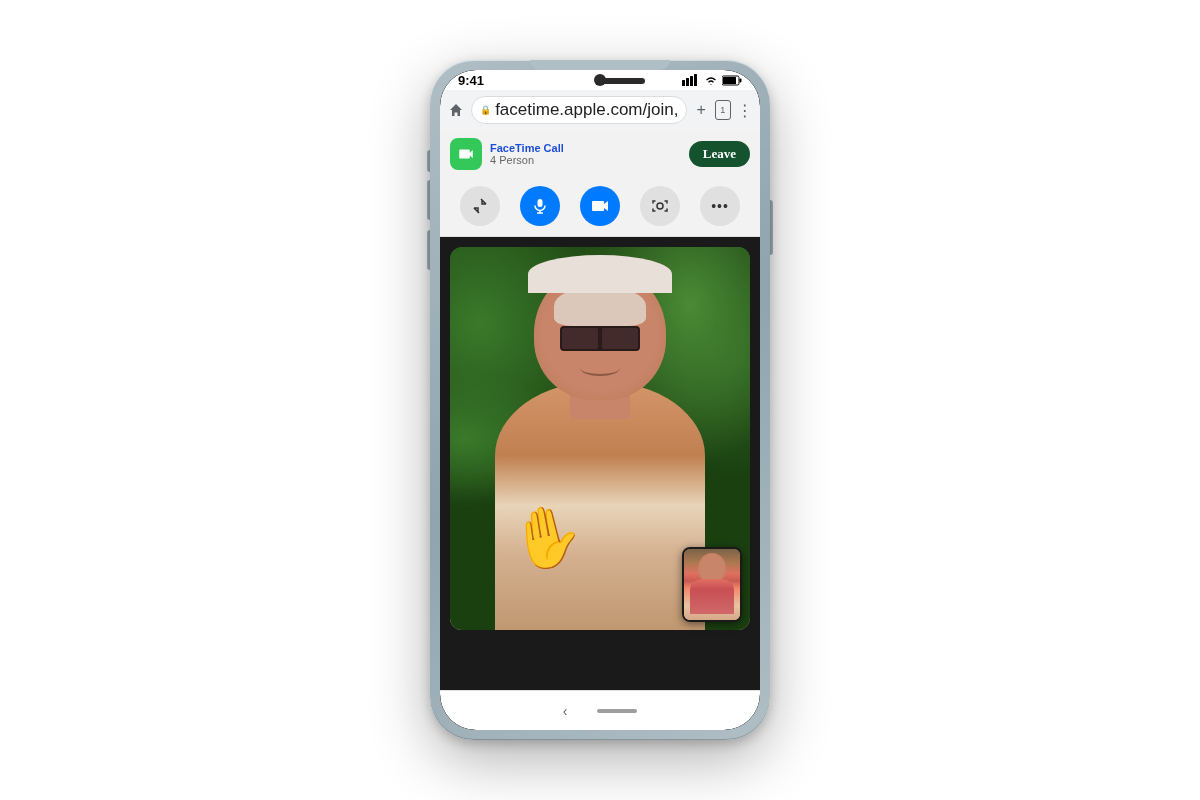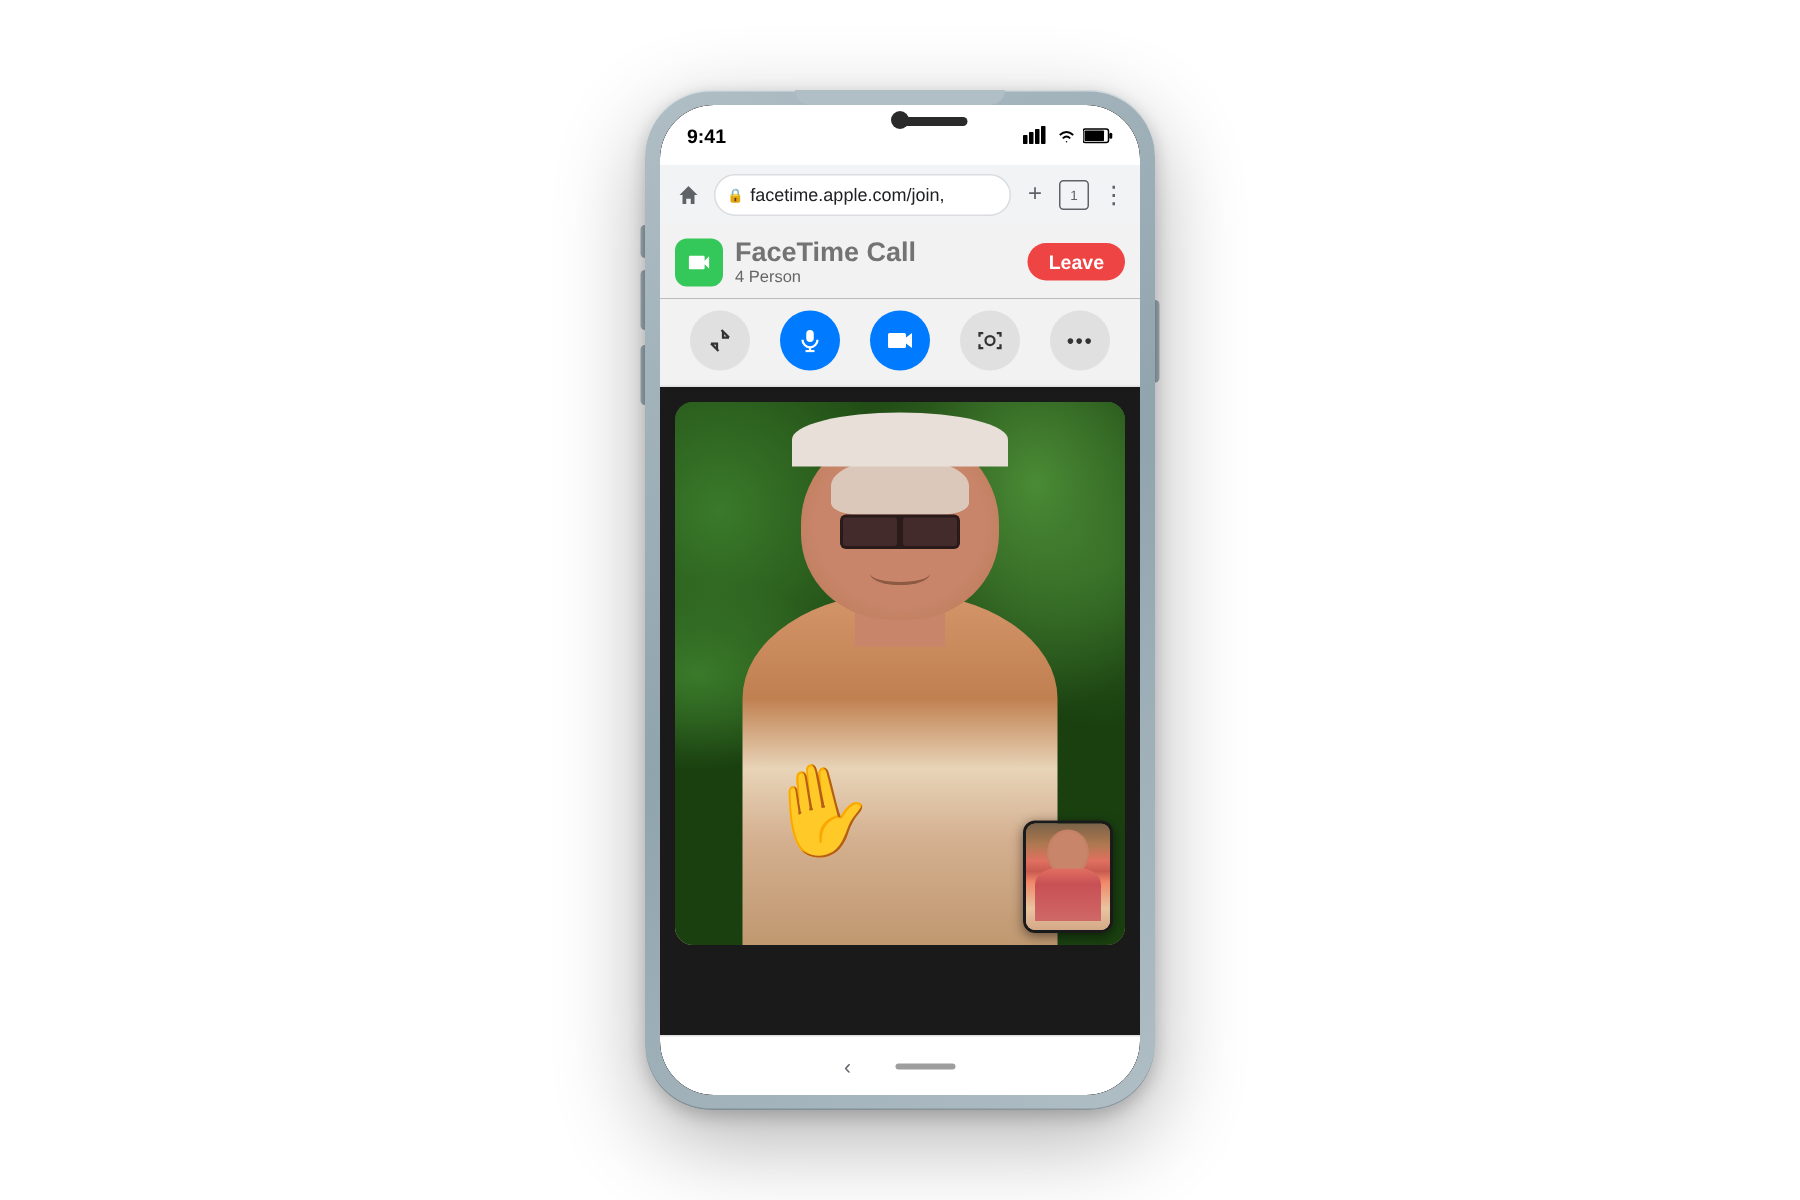--- a/index.html
+++ b/index.html
@@ -86,21 +86,21 @@
       background: #1a1a1a;
       border-radius: 36px;
       overflow: hidden;
       display: flex;
       flex-direction: column;
     }
 
     
     .status-bar {
       position: relative;
-      height: 40px;
+      height: 20px;
       background: #ffffff;
       display: flex;
       align-items: center;
       justify-content: space-between;
       padding: 0 18px;
       flex-shrink: 0;
       z-index: 10;
     }
 
     
@@ -177,21 +177,21 @@
       align-items: center;
       padding: 0 8px;
       gap: 4px;
       border: 1px solid #dadce0;
     }
     .addr-lock-icon {
       font-size: 9px;
       color: #5f6368;
     }
     .addr-url-text {
-      font-size: 12px;
+      font-size: 17px;
       color: #202124;
       flex: 1;
     }
     .addr-tab-btn {
       width: 20px;
       height: 20px;
       border: 1.5px solid #5f6368;
       border-radius: 3px;
       display: flex;
       align-items: center;
@@ -238,37 +238,38 @@
     }
     .facetime-icon svg {
       width: 18px;
       height: 18px;
     }
     .facetime-text-block {
       display: flex;
       flex-direction: column;
     }
     .facetime-title {
-      font-size: 18px;
+      font-size: 11px;
       font-weight: 600;
-      color: #737373;
+      color: #1d4ed8;
     }
     .facetime-subtitle {
       font-size: 11px;
       color: #666;
     }
     .leave-btn {
-      background: #ef4444;
+      background: #14532d;
       color: #fff;
       border: none;
       border-radius: 14px;
       padding: 5px 14px;
       font-size: 13px;
       font-weight: 600;
       cursor: pointer;
+      font-family: Liberation Serif, serif;
     }
 
     
     .controls-bar {
       background: #f2f2f2;
       padding: 8px 10px 10px;
       display: flex;
       align-items: center;
       justify-content: space-around;
       flex-shrink: 0;

